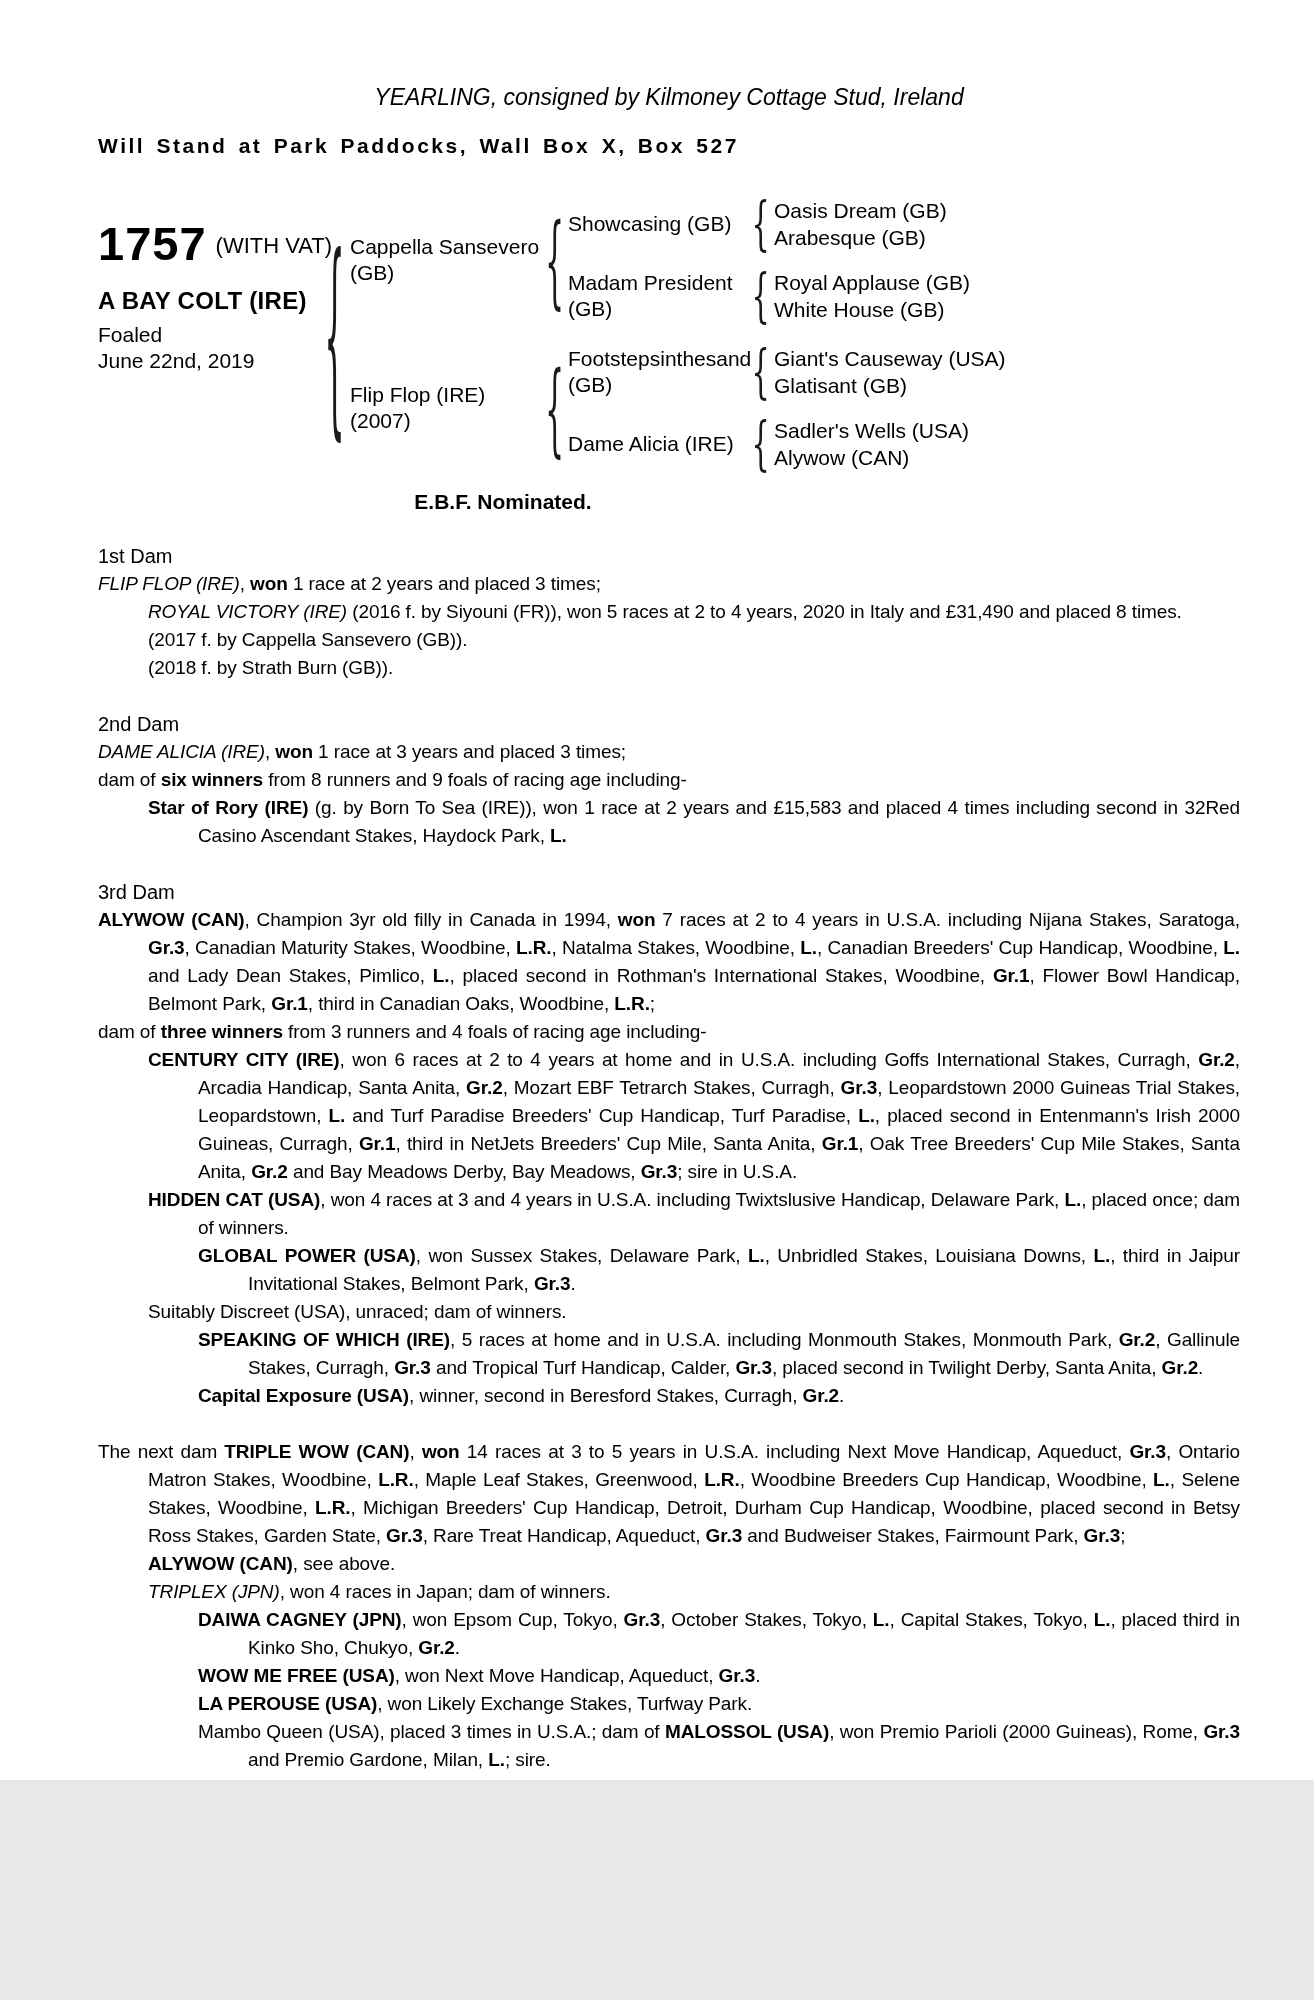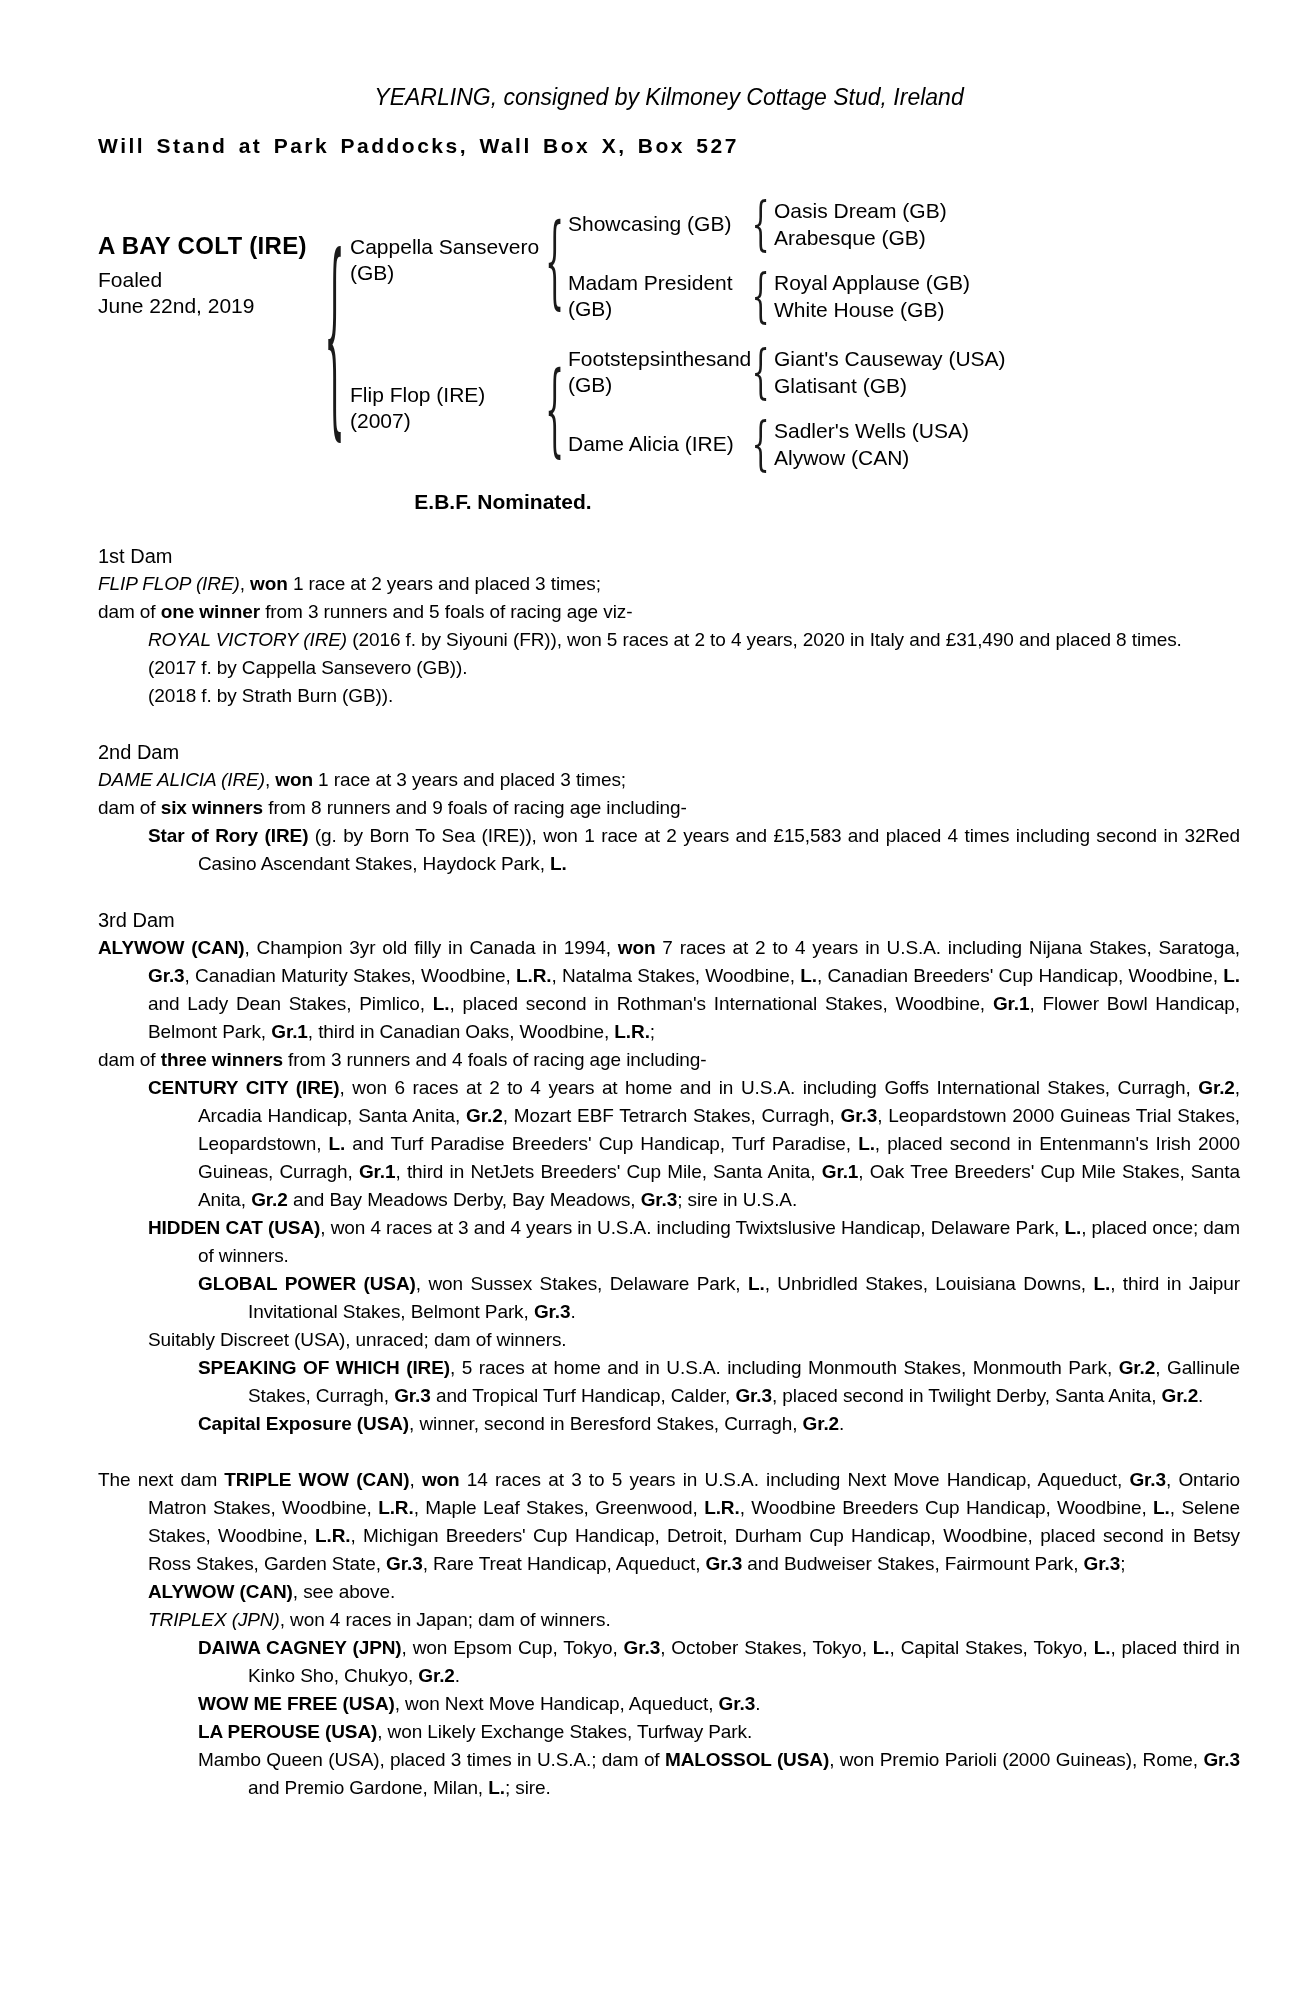--- a/index.html
+++ b/index.html
@@ -1,18 +1,18 @@
 <!DOCTYPE html>
 <html><head>
 <meta charset="utf-8">
 <style>
   html,body{margin:0;padding:0;background:#e8e8e8;}
   .page{
     position:relative;
-    width:1314px;height:2000px;
+    width:1314px;height:1780px;
     margin:0 auto;
     background:#ffffff;
     color:#000000;
     font-family:"Liberation Sans", sans-serif;
     overflow:hidden;
     box-sizing:border-box;
   }
   .content{margin:0 98px 0 98px;width:1142px;box-sizing:border-box;}
 
   
@@ -79,20 +79,23 @@
 <body>
 
 <div class="page">
   <div class="content">
 
     <div class="consignor">YEARLING, consigned by Kilmoney Cottage Stud, Ireland</div>
     <div class="stand">Will Stand at Park Paddocks, Wall Box X, Box 527</div>
 
     <div class="ped">
       <div class="lot-block">
+        <div class="lot-number-row">
+          <span class="lot-number">1757</span><span class="vat">(WITH VAT)</span>
+        </div>
         <div class="colt-title">A BAY COLT (IRE)</div>
         <div class="foaled">Foaled</div>
         <div class="foaled-date">June 22nd, 2019</div>
       </div>
 
       <div class="ped-tree">
         <div class="brace brace-l"></div>
         <div class="halves">
 
           <div class="half">
@@ -161,21 +164,20 @@
 
         </div>
       </div>
     </div>
 
     <div class="ebf">E.B.F. Nominated.</div>
 
     <div class="dam-section">
       <div class="dam-heading">1st Dam</div>
       <div class="para p0"><span class="i">FLIP FLOP (IRE)</span><span>, </span><span class="b">won</span><span> 1 race at 2 years and placed 3 times;</span></div>
-      <div class="para p0"><span>dam of </span><span class="b">one winner</span><span> from 3 runners and 5 foals of racing age viz-</span></div>
       <div class="para p1"><span class="i">ROYAL VICTORY (IRE)</span><span> (2016 f. by Siyouni (FR)), won 5 races at 2 to 4 years, 2020 in Italy and £31,490 and placed 8 times.</span></div>
       <div class="para p1"><span>(2017 f. by Cappella Sansevero (GB)).</span></div>
       <div class="para p1"><span>(2018 f. by Strath Burn (GB)).</span></div>
     </div>
 
     <div class="dam-section">
       <div class="dam-heading">2nd Dam</div>
       <div class="para p0"><span class="i">DAME ALICIA (IRE)</span><span>, </span><span class="b">won</span><span> 1 race at 3 years and placed 3 times;</span></div>
       <div class="para p0"><span>dam of </span><span class="b">six winners</span><span> from 8 runners and 9 foals of racing age including-</span></div>
       <div class="para p1"><span class="b">Star of Rory (IRE)</span><span> (g. by Born To Sea (IRE)), won 1 race at 2 years and £15,583 and placed 4 times including second in 32Red Casino Ascendant Stakes, Haydock Park, </span><span class="b">L.</span></div>

